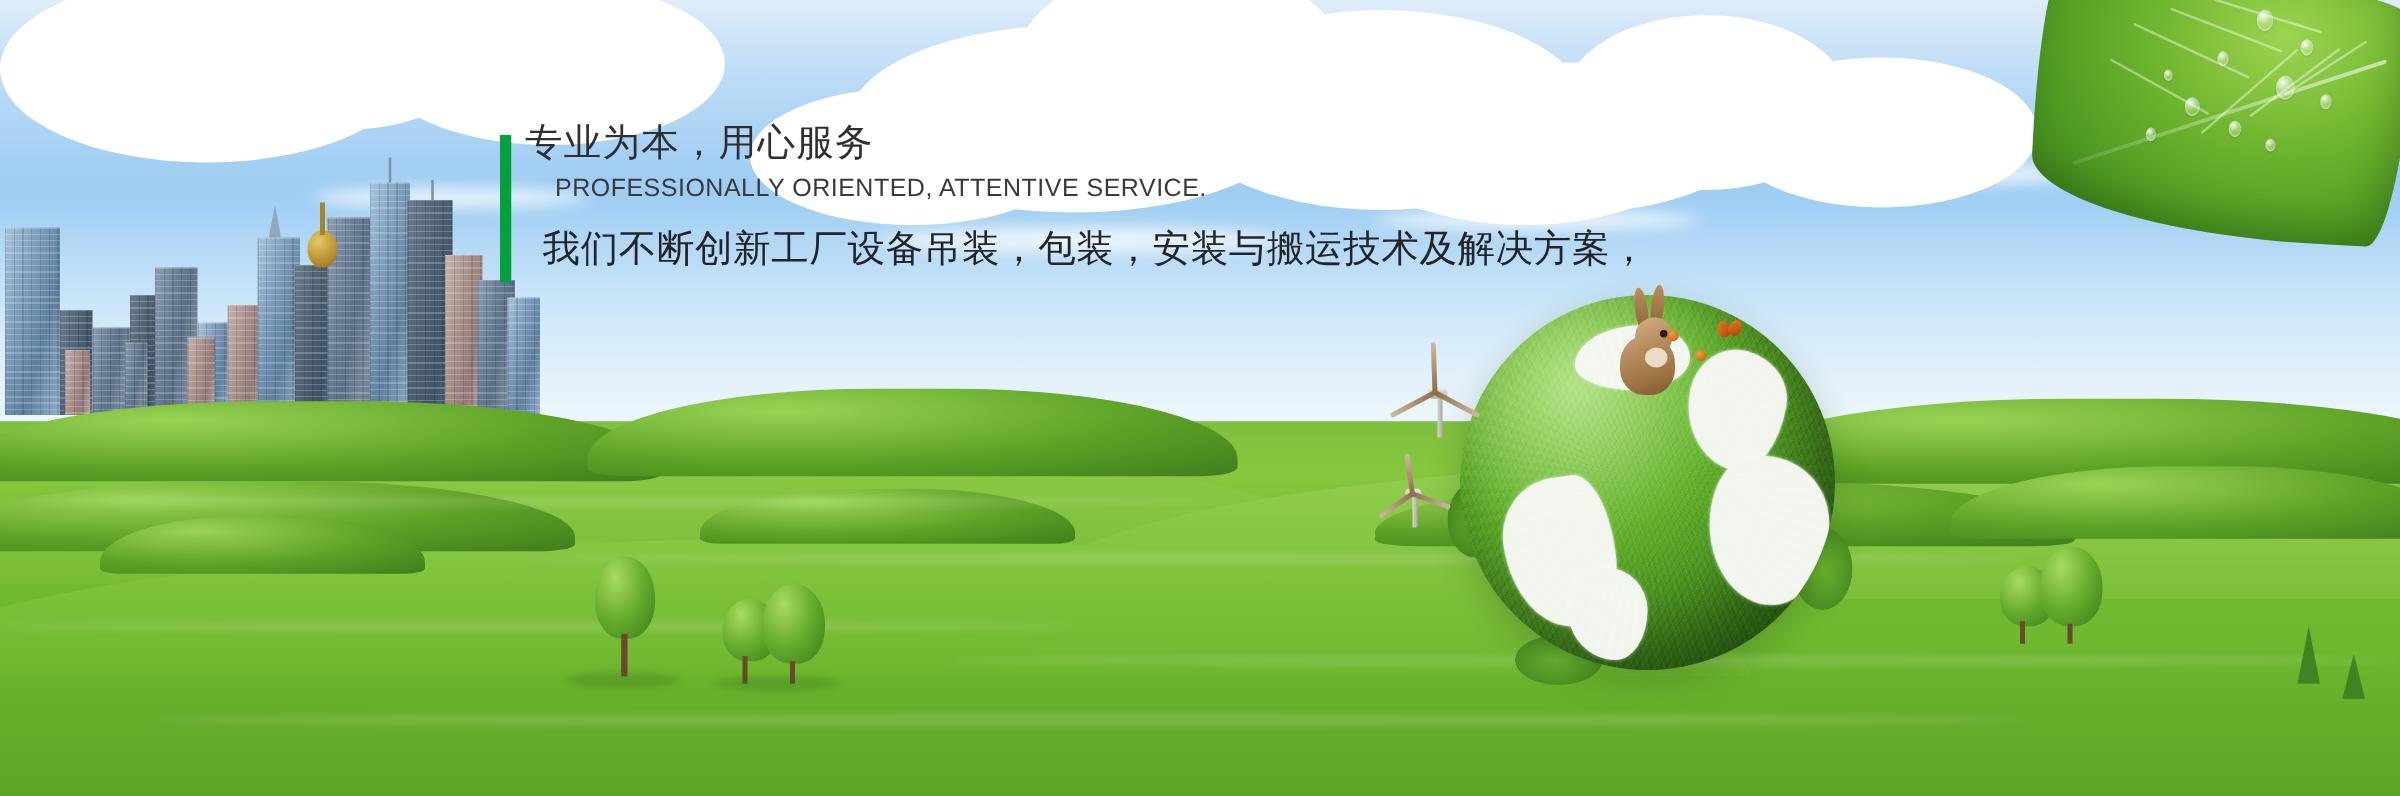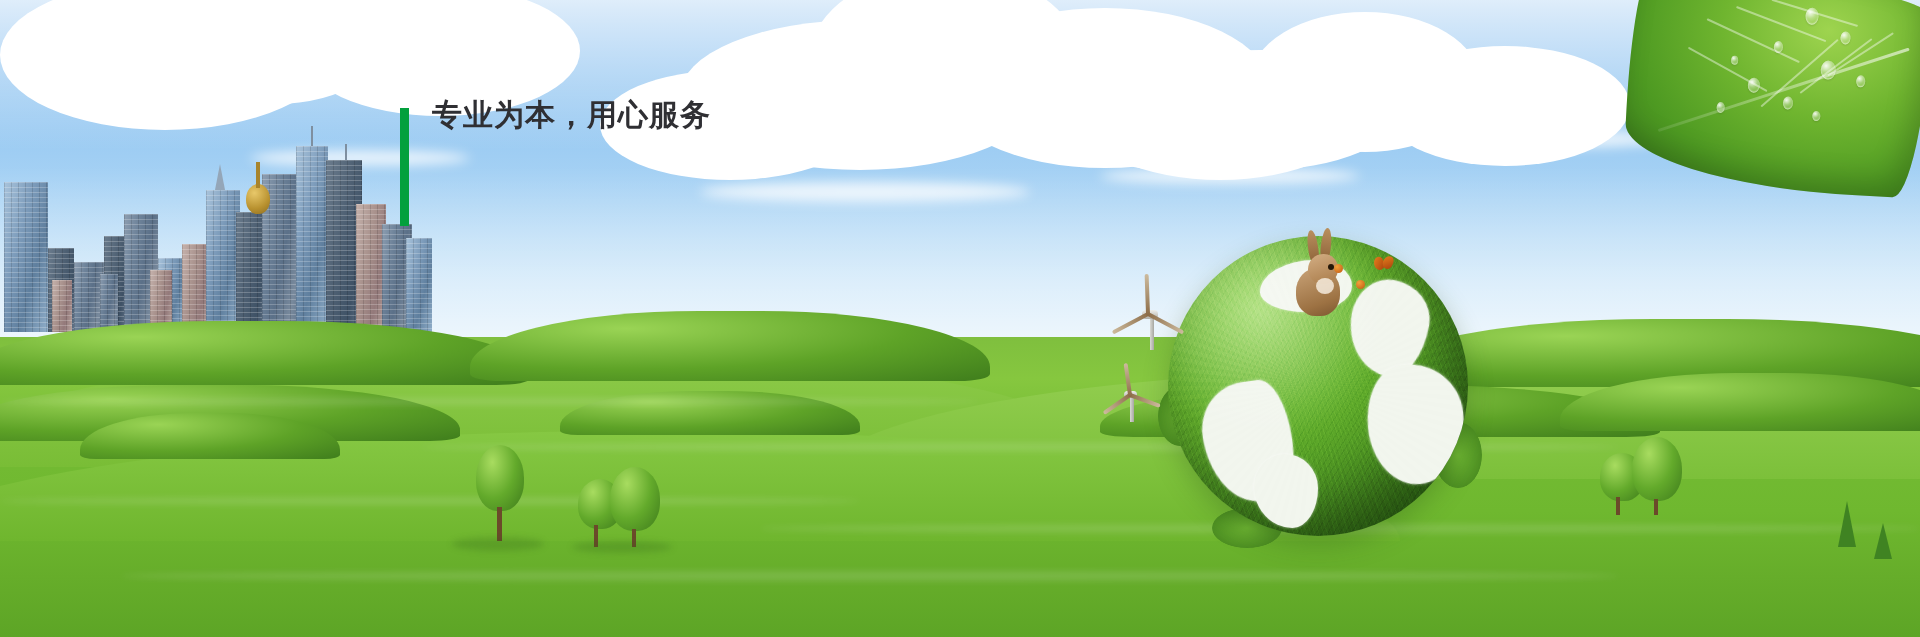--- a/index.html
+++ b/index.html
@@ -161,22 +161,22 @@
   .wm-pole{ position:absolute; width:4px; background:linear-gradient(90deg,#d9d9d4,#a6a6a0); }
   .wm-nac{ position:absolute; width:16px; height:9px; border-radius:4px;
     background:linear-gradient(180deg,#eeeeea,#b0b0aa); }
   .wm-blade{ position:absolute; width:42px; height:4px; border-radius:2px;
     background:linear-gradient(90deg,#8a6a45,#cdbb9e); transform-origin:2px 50%; }
 
   
   .copy{ position:absolute; left:400px; top:96px; width:1120px; }
   .accent{ position:absolute; left:0px; top:12px; width:9px; height:118px;
     background:#03a03d; }
-  .headline{ margin-left:32px; font-size:30px; line-height:1.25; color:#2f2f33;
-    letter-spacing:1px; font-weight:700; }
+  .headline{ margin-left:20px; font-size:30px; line-height:1.25; color:#2f2f33;
+    letter-spacing:1px; font-weight:400; }
   .subline{ margin-left:44px; margin-top:6px; font-size:20px; color:#3a3a3e;
     letter-spacing:.4px; font-weight:400; white-space:nowrap; }
   .body1{ margin-left:34px; margin-top:16px; font-size:30px; color:#23242a;
     letter-spacing:.5px; font-weight:500; white-space:nowrap; }
   .body2{ margin-left:124px; margin-top:8px; font-size:30px; color:#23242a;
     letter-spacing:.5px; font-weight:500; white-space:nowrap; }
 
   
   .leaf{ position:absolute; right:-8px; top:-24px; width:300px; height:215px;
     transform:rotate(3deg); }
@@ -366,15 +366,17 @@
       <div class="drop" style="left:30%; top:60%; width:8px;  height:11px;"></div>
       <div class="drop" style="left:76%; top:44%; width:9px;  height:12px;"></div>
       <div class="drop" style="left:34%; top:38%; width:7px;  height:9px;"></div>
       <div class="drop" style="left:62%; top:62%; width:8px;  height:10px;"></div>
     </div>
   </div>
 
   <div class="copy">
     <div class="accent"></div>
     <div class="headline">专业为本，用心服务</div>
+    <div class="subline">PROFESSIONALLY ORIENTED, ATTENTIVE SERVICE.</div>
+    <div class="body1">我们不断创新工厂设备吊装，包装，安装与搬运技术及解决方案，</div>
   </div>
 
 </div>
 
 </body></html>

